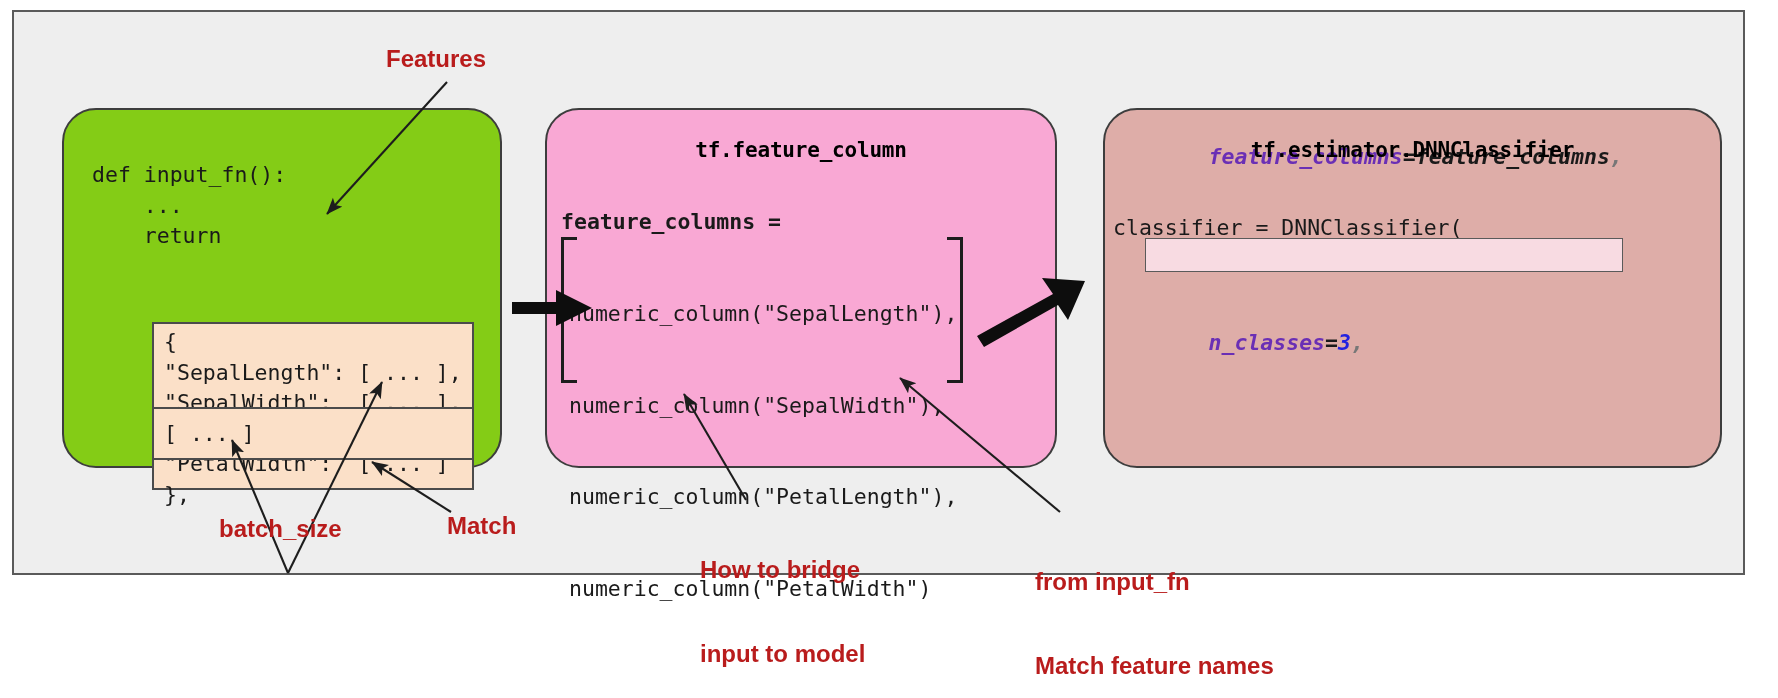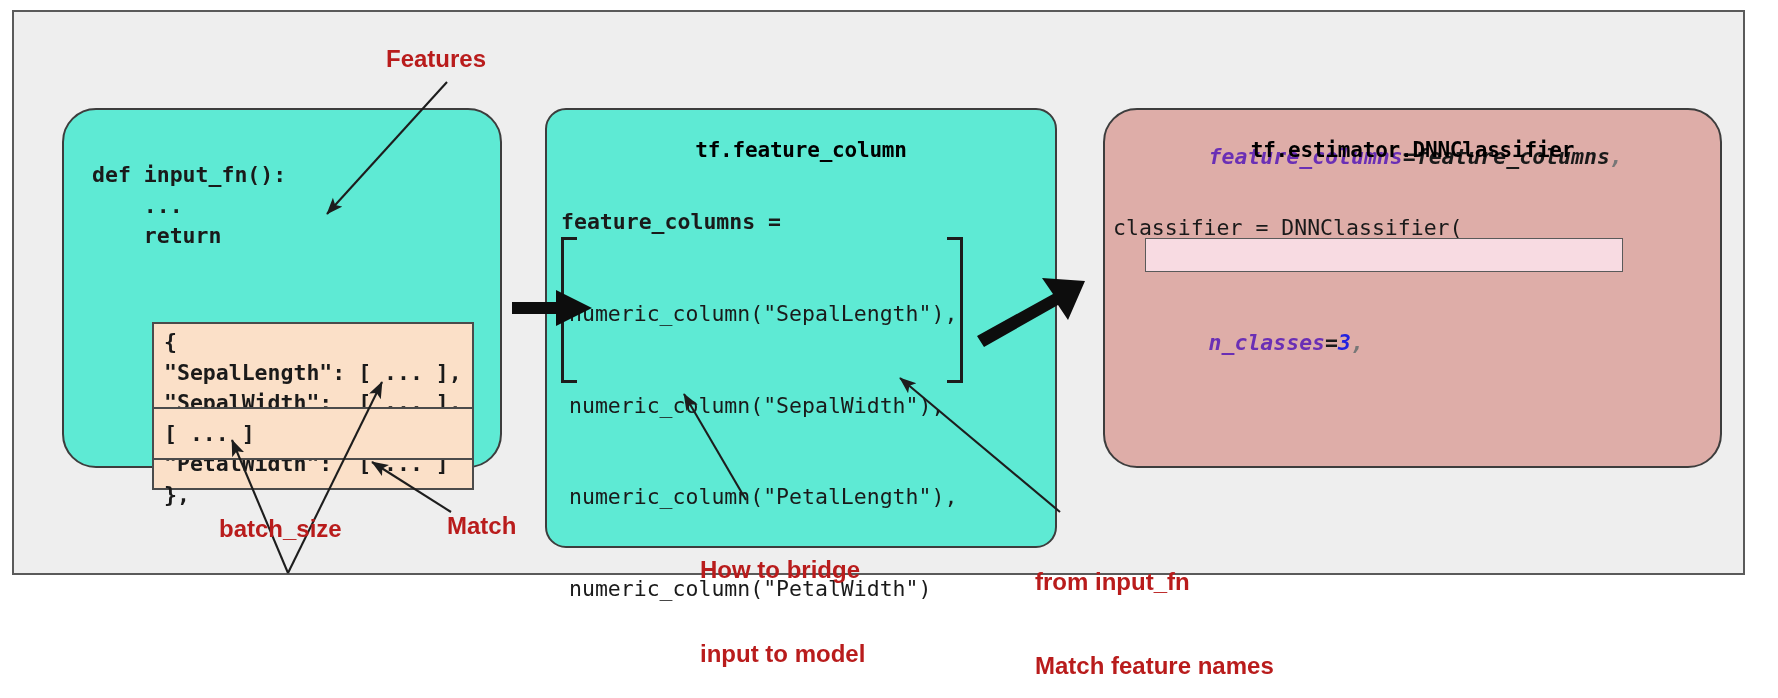--- a/index.html
+++ b/index.html
@@ -8,22 +8,22 @@
 
   .outer-frame{
     position:absolute;left:12px;top:10px;width:1733px;height:565px;
     background:#eeeeee;border:2px solid #5a5a5a;box-sizing:border-box;
   }
 
   .panel{
     position:absolute;border:2px solid #3d3d3d;box-sizing:border-box;
     border-radius:34px;
   }
-  .panel-left{left:62px;top:108px;width:440px;height:360px;background:#5eead4;font-weight:bold;}
-  .panel-mid{left:545px;top:108px;width:512px;height:440px;background:#5eead4;border-radius:21px;}
+  .panel-left{left:62px;top:108px;width:440px;height:360px;background:#84cc16;}
+  .panel-mid{left:545px;top:108px;width:512px;height:360px;background:#f9a8d4;}
   .panel-right{left:1103px;top:108px;width:619px;height:360px;background:#deada8;}
 
   .panel-title{
     position:absolute;left:0;right:0;top:28px;text-align:center;
     font-family:"DejaVu Sans Mono","Liberation Mono",monospace;
     font-weight:bold;font-size:21px;color:#000;letter-spacing:-0.2px;
   }
 
   .code{
     font-family:"DejaVu Sans Mono","Liberation Mono",monospace;

